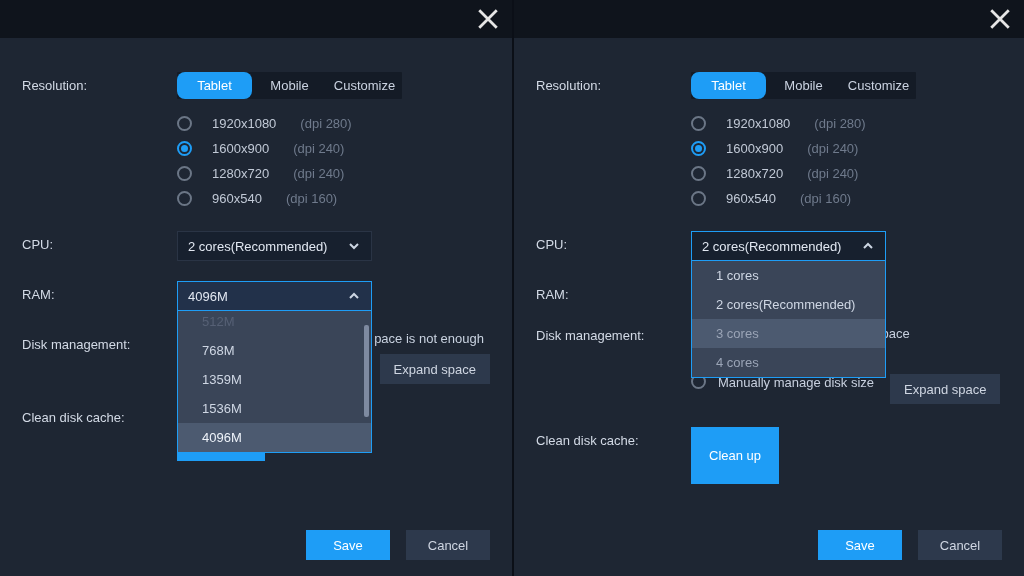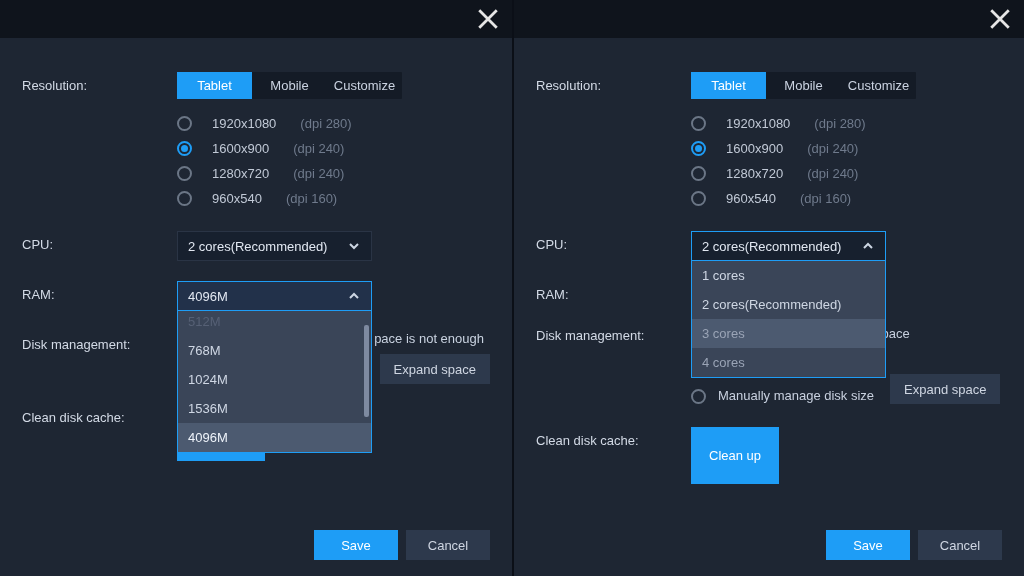--- a/index.html
+++ b/index.html
@@ -20,21 +20,21 @@
   .content {
     flex:1; padding:34px 22px 0 22px; color:#c9d2e0; font-size:13px;
     display:flex; flex-direction:column; position:relative;
   }
   .row { display:flex; margin-bottom:20px; }
   .label { width:155px; padding-top:6px; color:#d3dae6; }
   .value { flex:1; }
   
   .tabs { display:flex; background:#141b26; border-radius:1px; width:225px; }
   .tab { flex:1; text-align:center; padding:6px 0; cursor:pointer; color:#cbd3e1; }
-  .tab.active { background:#1e9df6; color:#fff; }
+  .tab.active { background:#1e9df6; color:#fff;border-radius:8px; }
   
   .radio-item { display:flex; align-items:center; gap:20px; padding:5px 0; cursor:pointer; }
   .radio-outer {
     width:15px; height:15px; border-radius:50%; border:2px solid #6b7686;
     display:flex; align-items:center; justify-content:center; flex:none;
   }
   .radio-outer.sel { border-color:#1e9df6; }
   .radio-inner { width:7px; height:7px; border-radius:50%; background:#1e9df6; }
   .res-text { color:#c1c9d6; }
   .res-dpi  { color:#6f7a8c; margin-left:4px; }
@@ -46,42 +46,42 @@
   }
   .select.open { border-color:#1e9df6; }
   .chev { width:14px; height:14px; }
   .chev svg { width:14px; height:14px; stroke:#cdd6e3; stroke-width:2; fill:none; }
   
   .dropdown {
     position:absolute; left:0; width:195px; background:#3a4558;
     border:1px solid #1e9df6; border-top:none; z-index:10;
   }
   .dd-item {
-    padding:7px 10px; color:#cfd7e4; cursor:pointer; font-size:13px;
+    padding:7px 24px; color:#cfd7e4; cursor:pointer; font-size:13px;
   }
   .dd-item.faded { color:#8b95a6; }
   .dd-item.highlight { background:#4c5a70; color:#eef3fa; }
   .dd-thumb {
     position:absolute; right:2px; width:5px; border-radius:2px; background:#7e8aa0;
   }
   
   .select.ram-header { background:#22314a; border:1px solid #1e9df6; }
   
   .disk-line { display:flex; align-items:flex-start; gap:10px; padding:3px 0; }
   .disk-line .text { color:#c8d0df; line-height:1.35; max-width:195px; }
   .expand-btn {
     height:30px; padding:0 14px; background:#2d394c; color:#cfd6e2; border:none;
     cursor:pointer; font-size:13px; margin-left:4px; align-self:center;
   }
   .cleanup-btn {
     background:#1e9df6; color:#fff; border:none; padding:21px 18px; cursor:pointer;
     font-size:13px;
   }
   .footer {
-    display:flex; justify-content:flex-end; gap:8px; padding:0 22px 16px 0;
+    display:flex; justify-content:flex-end; gap:16px; padding:0 22px 16px 0;
   }
   .btn {
     height:30px; width:84px; border:none; cursor:pointer; font-size:13px;
   }
   .btn.primary { background:#1e9df6; color:#fff; }
   .btn.secondary { background:#2d394c; color:#cfd6e2; }
   .disk-row .value { display:flex; flex-direction:column; gap:8px; }
   .disk-row .line-wrap { display:flex; align-items:center; }
 </style>
 </head>
@@ -153,21 +153,21 @@
           <span>4096M</span>
           <span class="chev">
             <svg viewBox="0 0 14 14">
                 <polyline points="3,9 7,5 11,9"></polyline>
               </svg>
           </span>
         </div>
         <div class="dropdown" style="top:30px;">
           <div class="dd-item faded" style="padding-top:3px;color:#566075;">512M</div>
           <div class="dd-item">768M</div>
-          <div class="dd-item">1024M</div>
+          <div class="dd-item">1359M</div>
           <div class="dd-item">1536M</div>
           <div class="dd-item highlight">4096M</div>
           <div class="dd-thumb" style="top:14px;height:92px;"></div>
         </div>
       </div>
     </div>
 
     <div class="row disk-row" style="margin-top:20px;">
       <div class="label">Disk management:</div>
       <div class="value">
@@ -267,21 +267,21 @@
 
     <div class="row disk-row">
       <div class="label">Disk management:</div>
       <div class="value">
         <div class="disk-line">
           <span class="radio-outer sel">
               <span class="radio-inner"></span>
             </span>
           <span class="text">Automatic expansion when space is not enough</span>
         </div>
-        <div class="disk-line" style="align-items:flex-end;gap:12px;">
+        <div class="disk-line" style="align-items:flex-start;gap:12px;">
           <span class="radio-outer"></span>
           <span class="text" style="white-space:nowrap">Manually manage disk size</span>
           <button class="expand-btn">Expand space</button>
         </div>
       </div>
     </div>
 
     <div class="row">
       <div class="label">Clean disk cache:</div>
       <div class="value">

